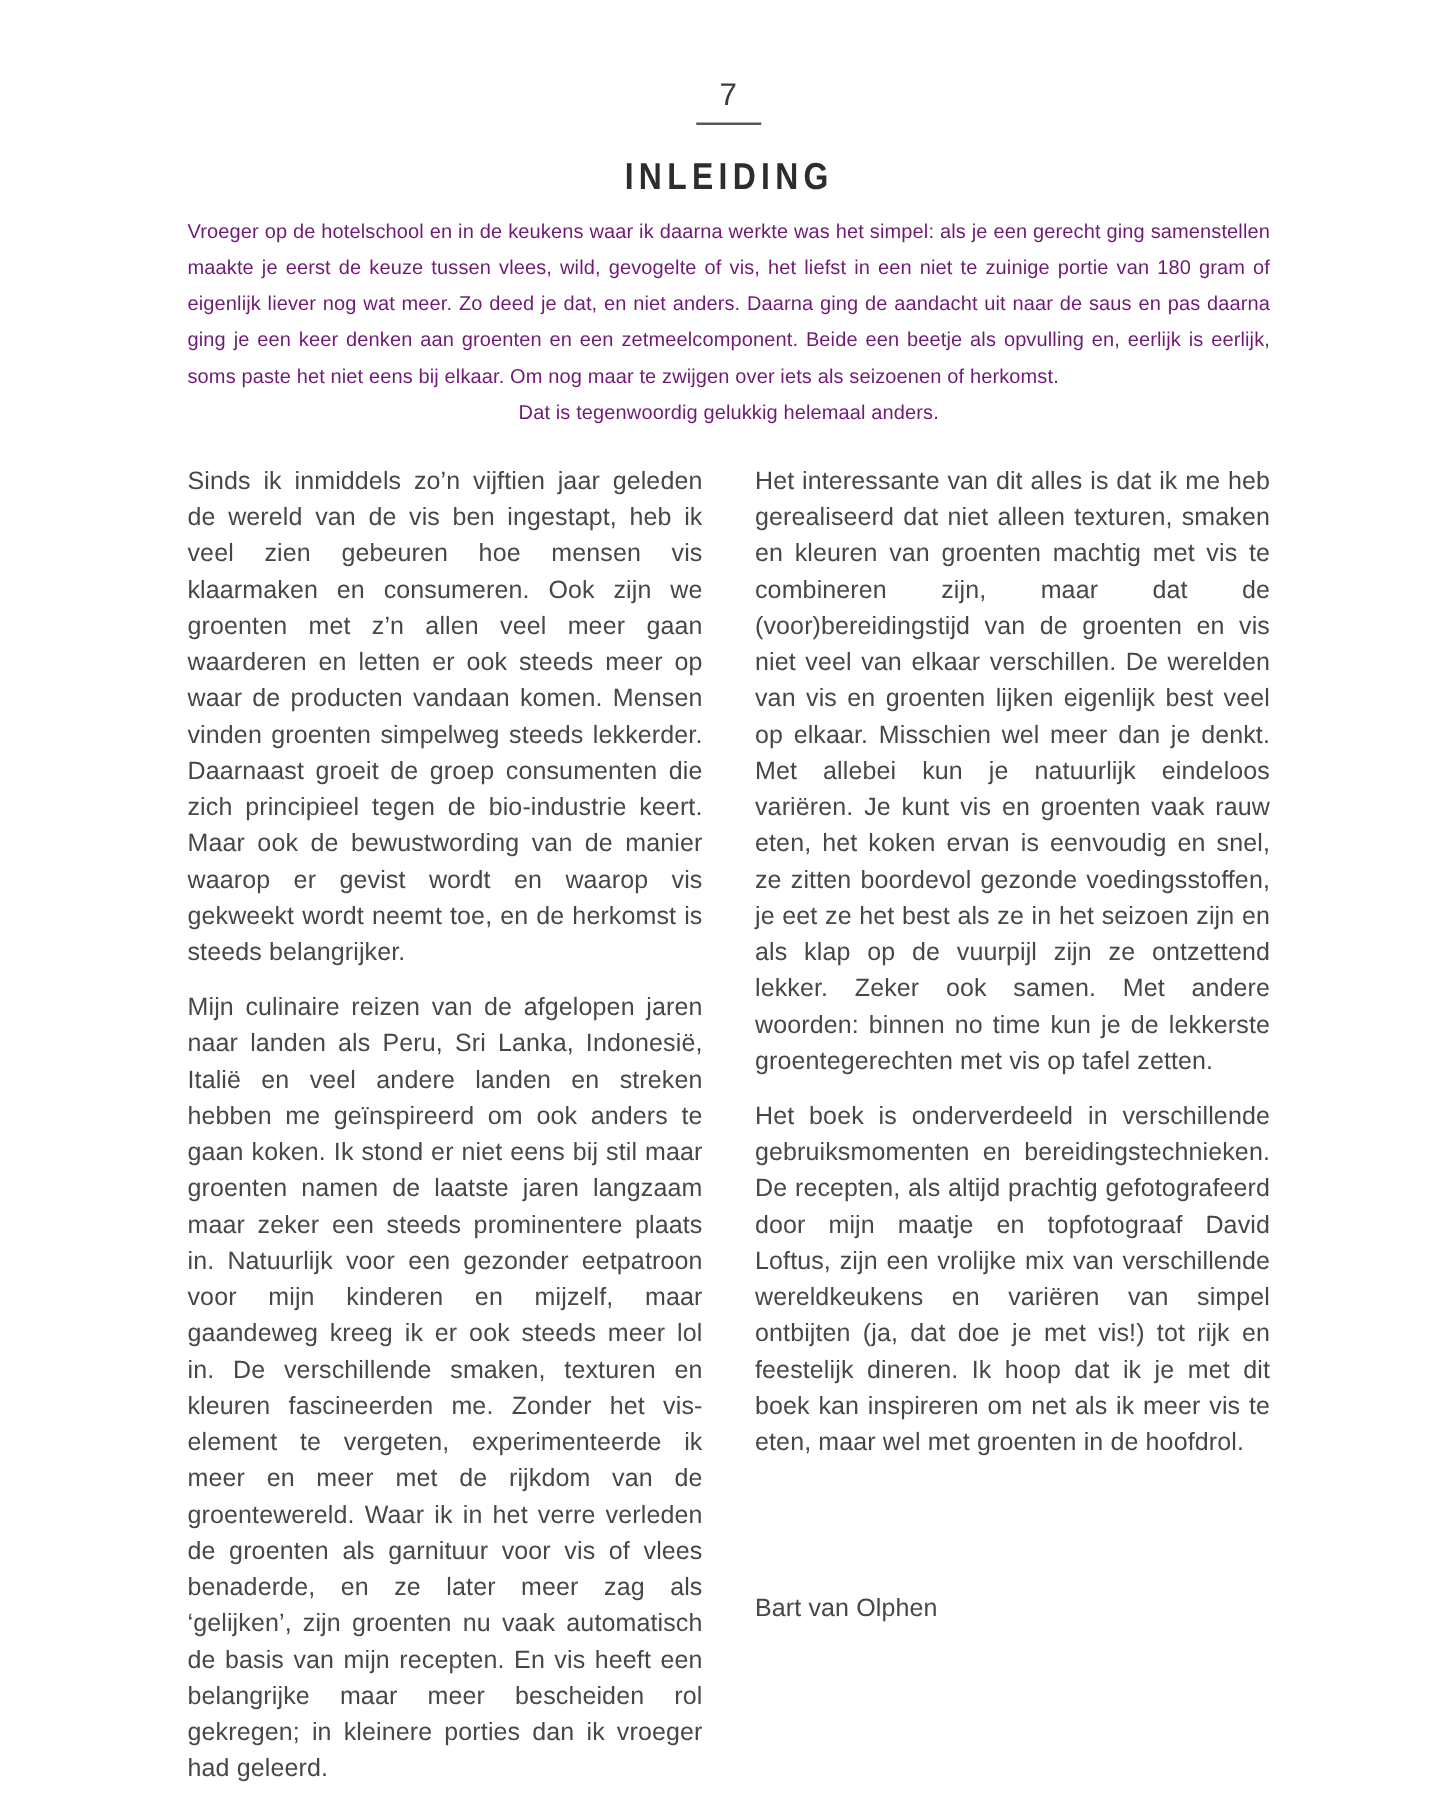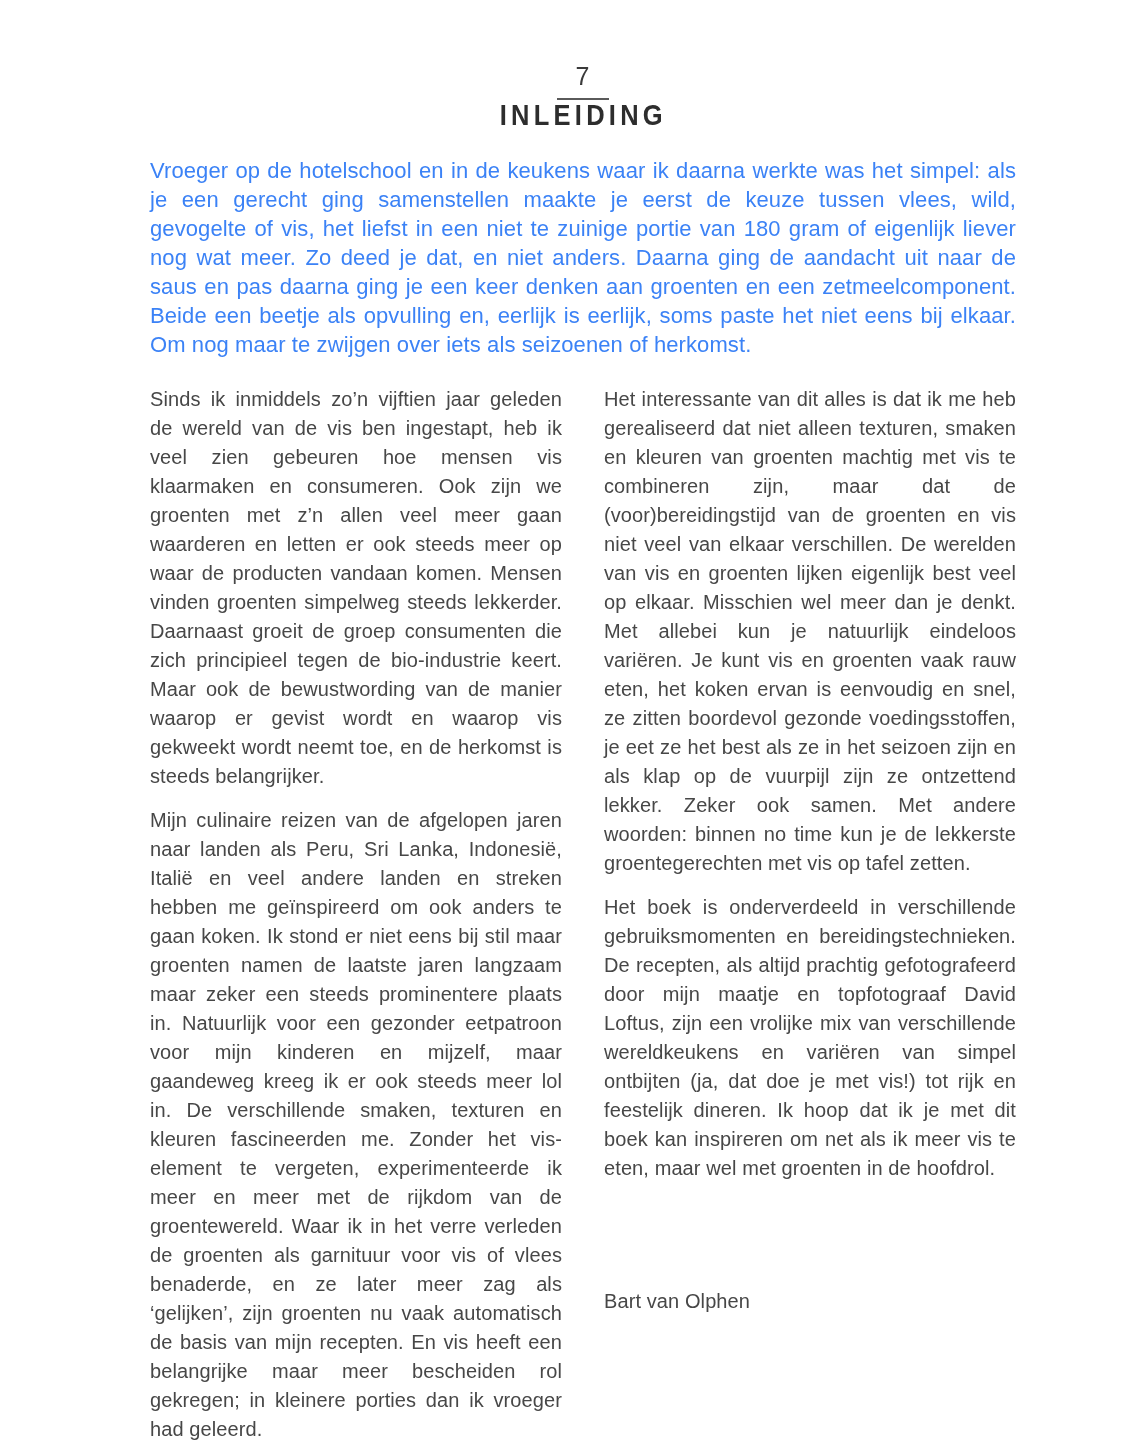--- a/index.html
+++ b/index.html
@@ -35,20 +35,21 @@
     display: inline-block;
     font-size: 25px;
     font-weight: 500;
     color: #3a3a3a;
     letter-spacing: 1px;
     padding: 0 19px 9px 19px;
     border-bottom: 2px solid #5a5a5a;
     line-height: 1;
   }
   .kicker {
+    margin-top: 27px;
     line-height: 1;
   }
   .kicker-inner {
     display: inline-block;
     font-size: 30px;
     font-weight: 700;
     color: #2d2d2d;
     letter-spacing: 5px;
     transform: scaleX(0.85);
     transform-origin: center;
@@ -65,24 +66,24 @@
     font-weight: 700;
     color: #2b2b2b;
     letter-spacing: 4px;
     transform: scaleX(0.72);
     transform-origin: center;
     white-space: nowrap;
   }
 
   
   .intro {
-    margin-top: 26px;
-    font-size: 22px;
+    margin-top: 14px;
+    font-size: 16px;
     line-height: 29px;
-    color: #3b82f6;
+    color: #701a75;
     letter-spacing: 0.1px;
   }
   .intro p {
     margin: 0;
   }
   .intro .intro-body {
     text-align: justify;
     text-justify: inter-word;
   }
   .intro .intro-last {
@@ -131,20 +132,21 @@
       <div>
         <span class="page-number">7</span>
       </div>
       <div class="kicker">
         <span class="kicker-inner">INLEIDING</span>
       </div>
     </header>
 
     <section class="intro">
       <p class="intro-body">Vroeger op de hotelschool en in de keukens waar ik daarna werkte was het simpel: als je een gerecht ging samenstellen maakte je eerst de keuze tussen vlees, wild, gevogelte of vis, het liefst in een niet te zuinige portie van 180 gram of eigenlijk liever nog wat meer. Zo deed je dat, en niet anders. Daarna ging de aandacht uit naar de saus en pas daarna ging je een keer denken aan groenten en een zetmeelcomponent. Beide een beetje als opvulling en, eerlijk is eerlijk, soms paste het niet eens bij elkaar. Om nog maar te zwijgen over iets als seizoenen of herkomst.</p>
+      <p class="intro-last">Dat is tegenwoordig gelukkig helemaal anders.</p>
     </section>
 
     <section class="columns">
       <div class="col col-left">
         <p>Sinds ik inmiddels zo’n vijftien jaar geleden de wereld van de vis ben ingestapt, heb ik veel zien gebeuren hoe mensen vis klaarmaken en consumeren. Ook zijn we groenten met z’n allen veel meer gaan waarderen en letten er ook steeds meer op waar de producten vandaan komen. Mensen vinden groenten simpelweg steeds lekkerder. Daarnaast groeit de groep consumenten die zich principieel tegen de bio-industrie keert. Maar ook de bewustwording van de manier waarop er gevist wordt en waarop vis gekweekt wordt neemt toe, en de herkomst is steeds belangrijker.</p>
         <p>Mijn culinaire reizen van de afgelopen jaren naar landen als Peru, Sri Lanka, Indonesië, Italië en veel andere landen en streken hebben me geïnspireerd om ook anders te gaan koken. Ik stond er niet eens bij stil maar groenten namen de laatste jaren langzaam maar zeker een steeds prominentere plaats in. Natuurlijk voor een gezonder eetpatroon voor mijn kinderen en mijzelf, maar gaandeweg kreeg ik er ook steeds meer lol in. De verschillende smaken, texturen en kleuren fascineerden me. Zonder het vis-element te vergeten, experimenteerde ik meer en meer met de rijkdom van de groentewereld. Waar ik in het verre verleden de groenten als garnituur voor vis of vlees benaderde, en ze later meer zag als ‘gelijken’, zijn groenten nu vaak automatisch de basis van mijn recepten. En vis heeft een belangrijke maar meer bescheiden rol gekregen; in kleinere porties dan ik vroeger had geleerd.</p>
       </div>
       <div class="col col-right">
         <p>Het interessante van dit alles is dat ik me heb gerealiseerd dat niet alleen texturen, smaken en kleuren van groenten machtig met vis te combineren zijn, maar dat de (voor)bereidingstijd van de groenten en vis niet veel van elkaar verschillen. De werelden van vis en groenten lijken eigenlijk best veel op elkaar. Misschien wel meer dan je denkt. Met allebei kun je natuurlijk eindeloos variëren. Je kunt vis en groenten vaak rauw eten, het koken ervan is eenvoudig en snel, ze zitten boordevol gezonde voedingsstoffen, je eet ze het best als ze in het seizoen zijn en als klap op de vuurpijl zijn ze ontzettend lekker. Zeker ook samen. Met andere woorden: binnen no time kun je de lekkerste groentegerechten met vis op tafel zetten.</p>
         <p>Het boek is onderverdeeld in verschillende gebruiksmomenten en bereidingstechnieken. De recepten, als altijd prachtig gefotografeerd door mijn maatje en topfotograaf David Loftus, zijn een vrolijke mix van verschillende wereldkeukens en variëren van simpel ontbijten (ja, dat doe je met vis!) tot rijk en feestelijk dineren. Ik hoop dat ik je met dit boek kan inspireren om net als ik meer vis te eten, maar wel met groenten in de hoofdrol.</p>

